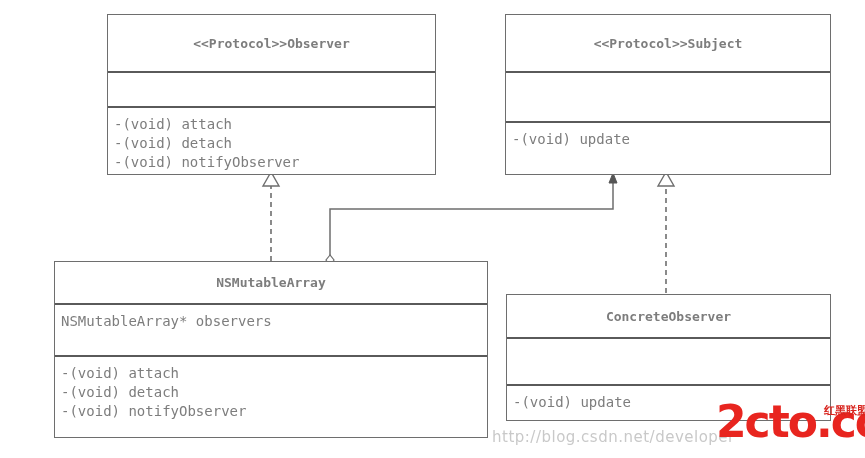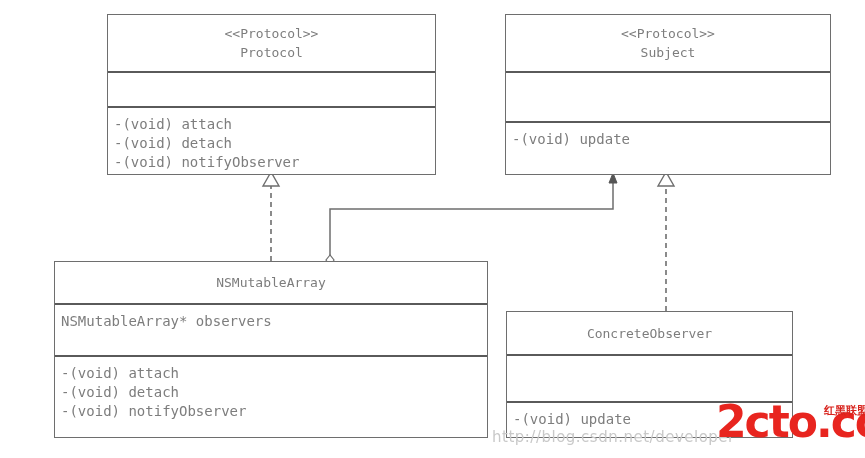--- a/index.html
+++ b/index.html
@@ -27,24 +27,24 @@
   }
   .compartment {
     box-sizing: border-box;
     overflow: hidden;
   }
   .compartment.divided {
     border-top: 2px solid #5a5a5a;
   }
   .c-header {
     display: flex;
-    flex-direction: column;
     align-items: center;
     justify-content: center;
     text-align: right;
+    font-weight: bold;
   }
   .stereotype, .classname {
     color: #7d7d7d;
     font-size: 13px;
     line-height: 19px;
     letter-spacing: 0px;
     white-space: nowrap;
   }
   .c-attrs, .c-methods {
     padding: 7px 6px 4px 6px;
@@ -130,21 +130,21 @@
     <g>
       <path d="M 330,261 L 330,209 L 613,209 L 613,180" fill="none" stroke="#6e6e6e" stroke-width="1.5"></path>
       <polygon points="330,255 326,260 330,266 334,260" fill="#ffffff" stroke="#6e6e6e" stroke-width="1.2"></polygon>
       <polygon points="613,173 609,183 617,183" fill="#555555" stroke="#555555" stroke-width="1"></polygon>
     </g>
   </svg>
 
   <div class="uml-box" style="left:107px; top:14px; width:329px; height:161px;">
     <div class="compartment c-header" style="height:56px;">
       <div class="stereotype">&lt;&lt;Protocol&gt;&gt;</div>
-      <div class="classname">Protocol</div>
+      <div class="classname">Observer</div>
     </div>
     <div class="compartment divided c-attrs" style="height:35px;"></div>
     <div class="compartment divided c-methods" style="flex:1;">
       <div class="member">-(void) attach</div>
       <div class="member">-(void) detach</div>
       <div class="member">-(void) notifyObserver</div>
     </div>
   </div>
 
   <div class="uml-box" style="left:505px; top:14px; width:326px; height:161px;">
@@ -165,21 +165,21 @@
     <div class="compartment divided c-attrs" style="height:52px;">
       <div class="member">NSMutableArray* observers</div>
     </div>
     <div class="compartment divided c-methods" style="flex:1;">
       <div class="member">-(void) attach</div>
       <div class="member">-(void) detach</div>
       <div class="member">-(void) notifyObserver</div>
     </div>
   </div>
 
-  <div class="uml-box" style="left:506px; top:311px; width:287px; height:127px;">
+  <div class="uml-box" style="left:506px; top:294px; width:325px; height:127px;">
     <div class="compartment c-header" style="height:42px;">
       <div class="classname">ConcreteObserver</div>
     </div>
     <div class="compartment divided c-attrs" style="height:47px;"></div>
     <div class="compartment divided c-methods" style="flex:1;">
       <div class="member">-(void) update</div>
     </div>
   </div>
 
   <div class="wm-url">http://blog.csdn.net/developer</div>

